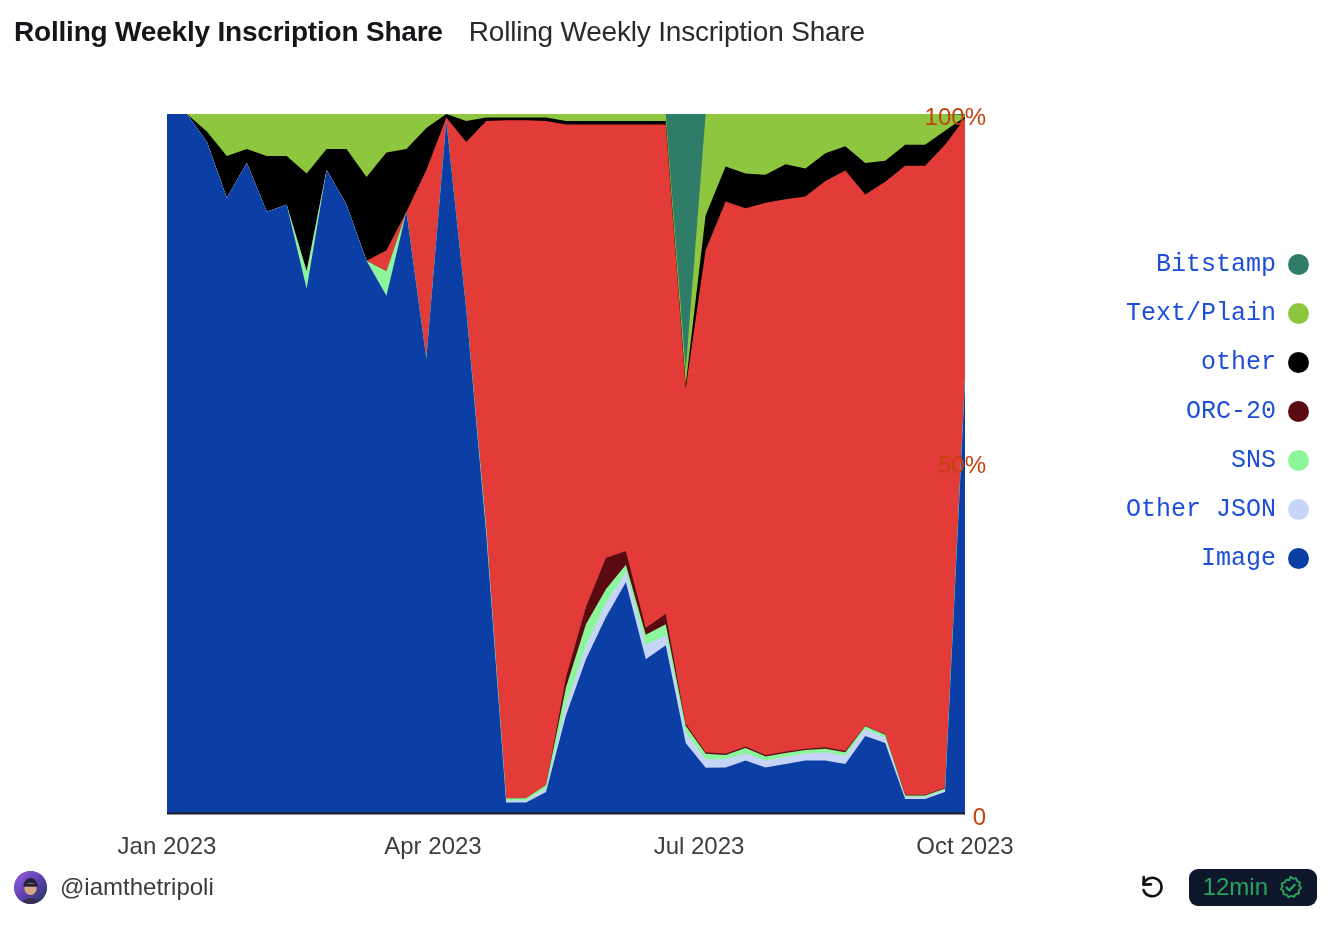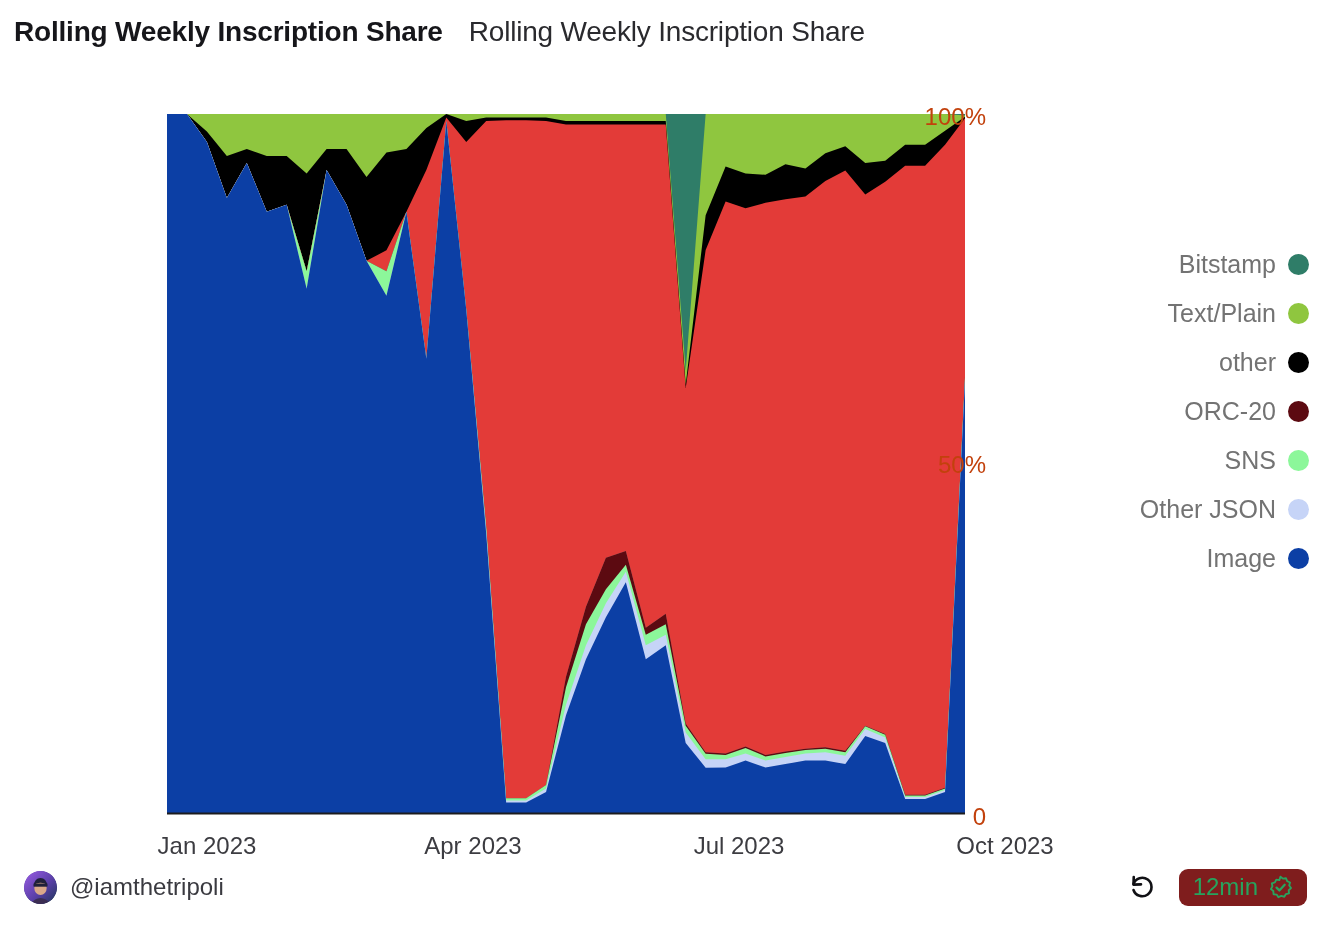--- a/index.html
+++ b/index.html
@@ -69,21 +69,20 @@
   #ylab-50  { top: 373px; }
   #ylab-0   { top: 725px; }
 
   .x-tick-label {
     position: absolute;
     top: 752px;
     font-size: 24px;
     color: #3c3c41;
     transform: translateX(-50%);
     white-space: nowrap;
-    margin-left: 40px;
   }
 
   
   #watermark {
     position: absolute;
     left: 430px;
     top: 285px;
     width: 530px;
     height: 220px;
     pointer-events: none;
@@ -137,41 +136,42 @@
   }
   .legend-item {
     display: flex;
     align-items: center;
     justify-content: flex-end;
     gap: 12px;
     height: 49px;
   }
   .legend-label {
     font-size: 25px;
-    color: #737373;
+    color: #1d4ed8;
     white-space: nowrap;
     line-height: 1;
+    font-family: Liberation Mono, monospace;
   }
   .legend-swatch {
     width: 21px;
     height: 21px;
     border-radius: 50%;
     flex: 0 0 auto;
   }
 
   
   #footer {
     position: absolute;
     left: 0;
     bottom: 10px;
     width: 1331px;
     height: 60px;
     display: flex;
     align-items: center;
-    padding: 0 24px;
+    padding: 0 14px;
     box-sizing: border-box;
   }
   #footer-left {
     display: flex;
     align-items: center;
     gap: 13px;
   }
   #avatar {
     width: 33px;
     height: 33px;
@@ -196,21 +196,21 @@
   #refresh-icon {
     width: 30px;
     height: 30px;
     display: block;
     cursor: pointer;
   }
   #freshness-badge {
     display: flex;
     align-items: center;
     gap: 10px;
-    background: #7f1d1d;
+    background: #0f172a;
     border-radius: 9px;
     padding: 6px 14px;
   }
   #freshness-text {
     font-size: 24px;
     color: #27a45e;
     line-height: 1;
   }
   #verified-icon {
     width: 25px;

